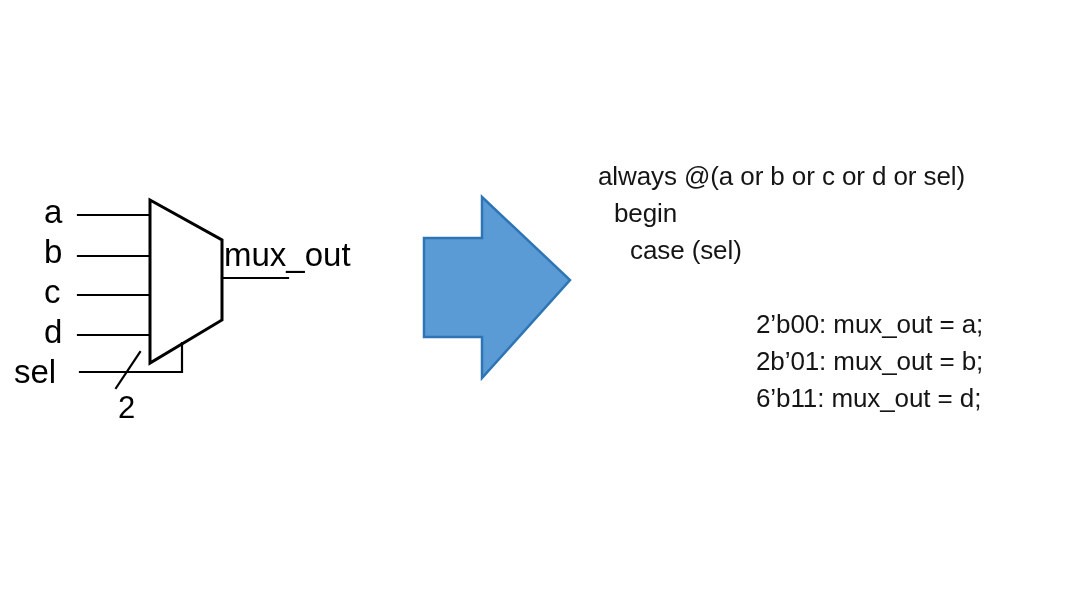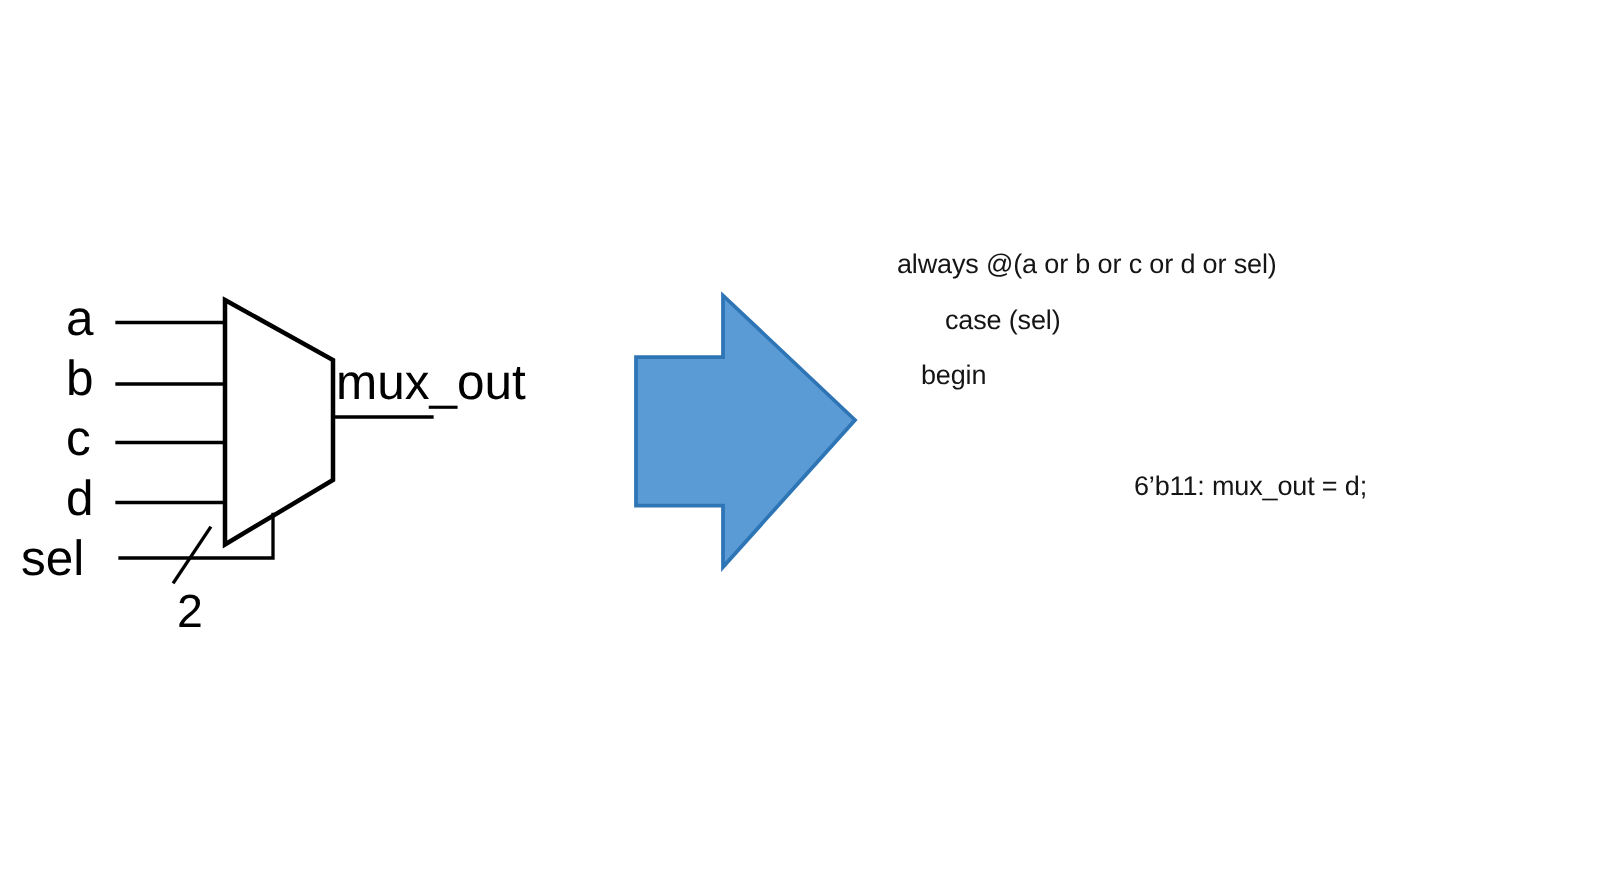--- a/index.html
+++ b/index.html
@@ -77,21 +77,21 @@
   
   #code-panel {
     position: absolute;
     left: 598px;
     top: 158px;
     width: 468px;
     height: 300px;
   }
   .code-line {
     font-family: "Liberation Sans", sans-serif;
-    font-size: 18px;
+    font-size: 26px;
     line-height: 37px;
     color: #151515;
     white-space: pre;
     letter-spacing: -0.1px;
   }
   .ind-0  { padding-left: 0px;   }
   .ind-1  { padding-left: 16px;  }
   .ind-2  { padding-left: 32px;  }
   .ind-3  { padding-left: 158px; }
   .ind-end{ padding-left: 41px;  }
@@ -131,19 +131,21 @@
   </div>
 
   <div id="arrow-wrap">
     <svg width="180" height="210" viewBox="0 0 180 210" xmlns="http://www.w3.org/2000/svg">
       <polygon points="14,53 72,53 72,12 160,95 72,193 72,152 14,152" fill="#5B9BD5" stroke="#2E75B6" stroke-width="2.5" stroke-linejoin="miter"></polygon>
     </svg>
   </div>
 
   <div id="code-panel">
     <div class="code-line ind-0">always @(a or b or c or d or sel)</div>
+    <div class="code-line ind-1">begin</div>
     <div class="code-line ind-2">case (sel)</div>
-    <div class="code-line ind-1">begin</div>
     <div class="code-line ind-0">&nbsp;</div>
+    <div class="code-line ind-3">2’b00: mux_out = a;</div>
+    <div class="code-line ind-3">2b’01: mux_out = b;</div>
     <div class="code-line ind-3">6’b11: mux_out = d;</div>
   </div>
 
 </div>
 
 </body></html>

